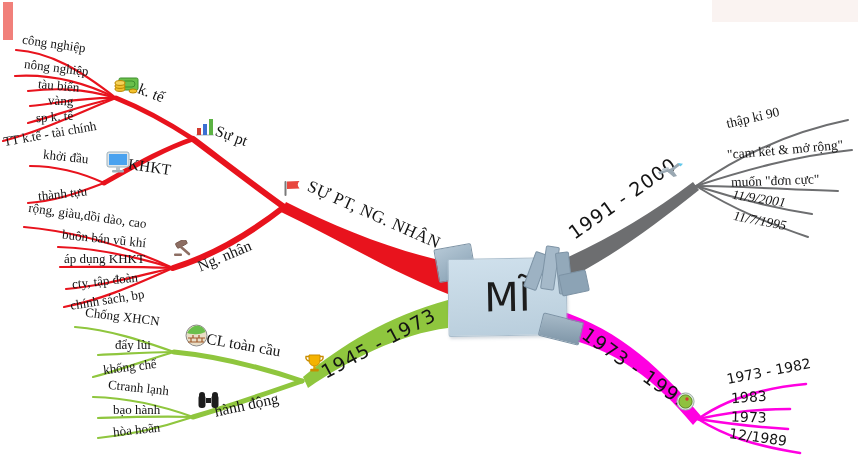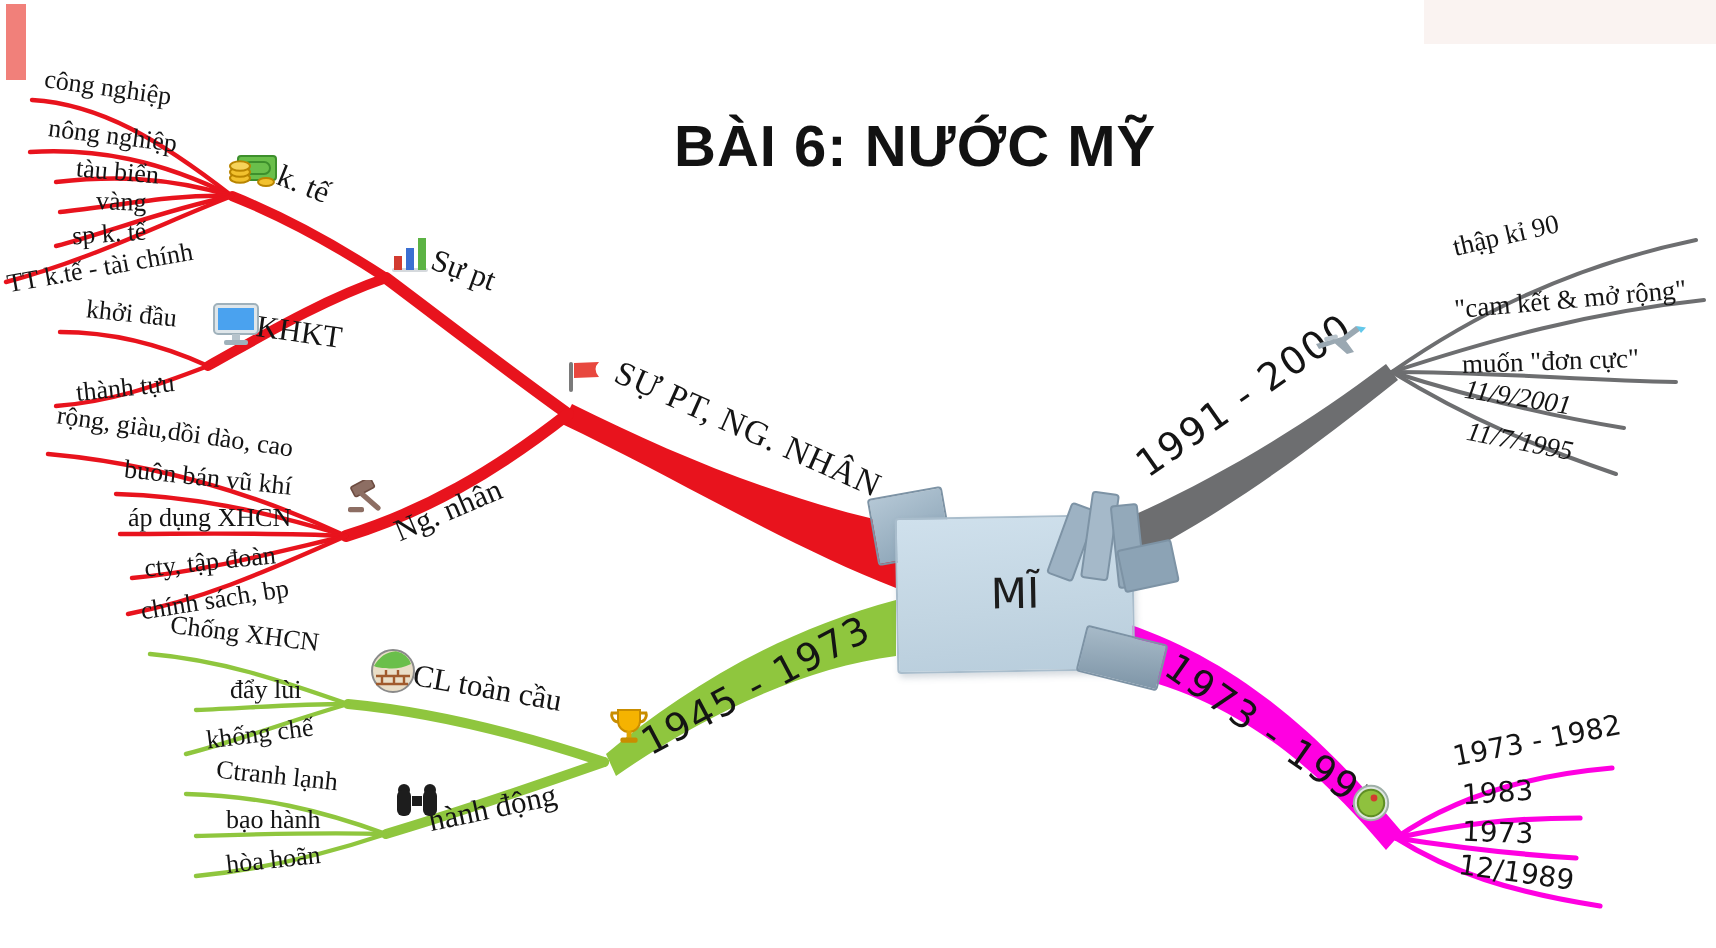--- a/index.html
+++ b/index.html
@@ -21,33 +21,32 @@
          color:#121212;letter-spacing:.5px;}
   .corner-bar{position:absolute;left:3px;top:2px;width:10px;height:38px;
               background:#ee6a63;opacity:.85;z-index:2;}
   .top-strip{position:absolute;left:712px;top:0;width:146px;height:22px;
              background:#faf3f1;z-index:0;}
   .center-box{position:absolute;left:448px;top:258px;width:117px;height:76px;z-index:4;
               background:linear-gradient(175deg,#cfe0ec 0%,#c2d5e2 60%,#b8cddc 100%);
               border:1px solid #a9bdcc;border-radius:2px;transform:rotate(-1deg);
               display:flex;align-items:center;justify-content:center;
               box-shadow:1px 2px 3px rgba(90,110,130,.25);}
-  .center-label{font-family:"DejaVu Sans", sans-serif;font-size:21px;color:#1c1c1c;}
+  .center-label{font-family:"DejaVu Sans", sans-serif;font-size:40px;color:#1c1c1c;}
   .blk{position:absolute;z-index:3;background:#93a9ba;border:1px solid #7d93a5;border-radius:2px;}
   .blk.hi{z-index:5;}
   .icn{position:absolute;z-index:6;line-height:0;}
 </style>
 </head>
 <body>
 
 <div class="stage">
 
   <div class="top-strip"></div>
   <div class="corner-bar"></div>
-  <div class="title">BÀI 6: NƯỚC MỸ</div>
 
   <svg class="branches" width="858" height="474" viewBox="0 0 858 474">
 
     <path fill="#e8131d" d="M448,262 C392,250 338,228 286,202 L281,212 C336,238 392,272 448,294 Z"></path>
     <g stroke="#e8131d" fill="none" stroke-linecap="round">
       <path stroke-width="6" d="M284,207 C252,184 221,160 193,139"></path>
       <path stroke-width="5" d="M193,139 C167,122 141,108 116,98"></path>
       <path stroke-width="5" d="M193,139 C161,150 131,168 104,183"></path>
       <path stroke-width="6" d="M284,207 C247,236 212,256 173,268"></path>
       <g stroke-width="2.2">
@@ -126,21 +125,21 @@
   <div class="lbl sr leaf" style="left:22px;top:36px;--r:8deg">công nghiệp</div>
   <div class="lbl sr leaf" style="left:24px;top:60px;--r:7deg">nông nghiệp</div>
   <div class="lbl sr leaf" style="left:38px;top:78px;--r:5deg">tàu biển</div>
   <div class="lbl sr leaf" style="left:48px;top:93px;--r:2deg">vàng</div>
   <div class="lbl sr leaf" style="left:36px;top:109px;--r:-4deg">sp k. tế</div>
   <div class="lbl sr leaf" style="left:3px;top:126px;--r:-10deg">TT k.tế - tài chính</div>
   <div class="lbl sr leaf" style="left:43px;top:149px;--r:6deg">khởi đầu</div>
   <div class="lbl sr leaf" style="left:38px;top:186px;--r:-6deg">thành tựu</div>
   <div class="lbl sr leaf" style="left:28px;top:208px;--r:8deg">rộng, giàu,dồi dào, cao</div>
   <div class="lbl sr leaf" style="left:62px;top:231px;--r:6deg">buôn bán vũ khí</div>
-  <div class="lbl sr leaf" style="left:64px;top:251px;--r:0deg">áp dụng XHCN</div>
+  <div class="lbl sr leaf" style="left:64px;top:251px;--r:0deg">áp dụng KHKT</div>
   <div class="lbl sr leaf" style="left:72px;top:273px;--r:-6deg">cty, tập đoàn</div>
   <div class="lbl sr leaf" style="left:70px;top:292px;--r:-9deg">chính sách, bp</div>
 
   <div class="lbl sr leaf" style="left:85px;top:309px;--r:7deg">Chống XHCN</div>
   <div class="lbl sr leaf" style="left:115px;top:337px;--r:0deg">đẩy lùi</div>
   <div class="lbl sr leaf" style="left:103px;top:359px;--r:-7deg">khống chế</div>
   <div class="lbl sr leaf" style="left:108px;top:380px;--r:6deg">Ctranh lạnh</div>
   <div class="lbl sr leaf" style="left:113px;top:402px;--r:0deg">bạo hành</div>
   <div class="lbl sr leaf" style="left:113px;top:422px;--r:-6deg">hòa hoãn</div>
 

